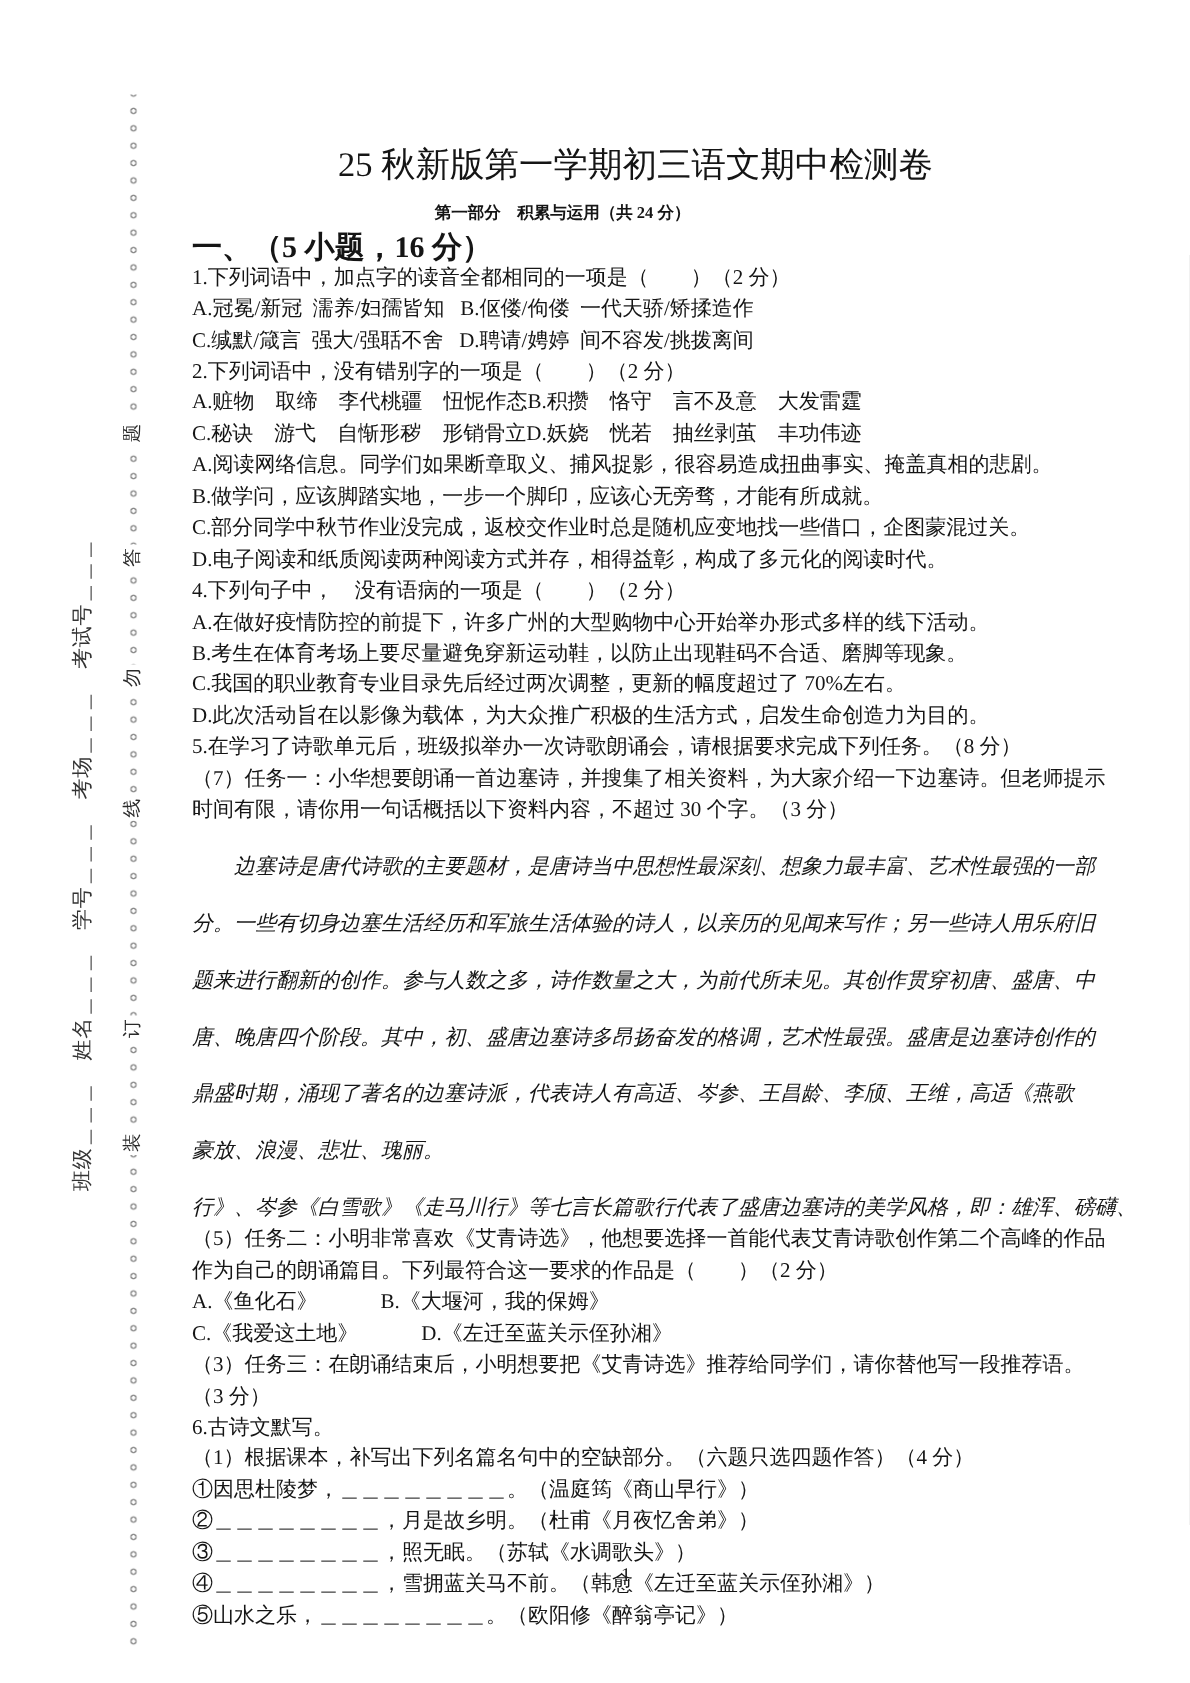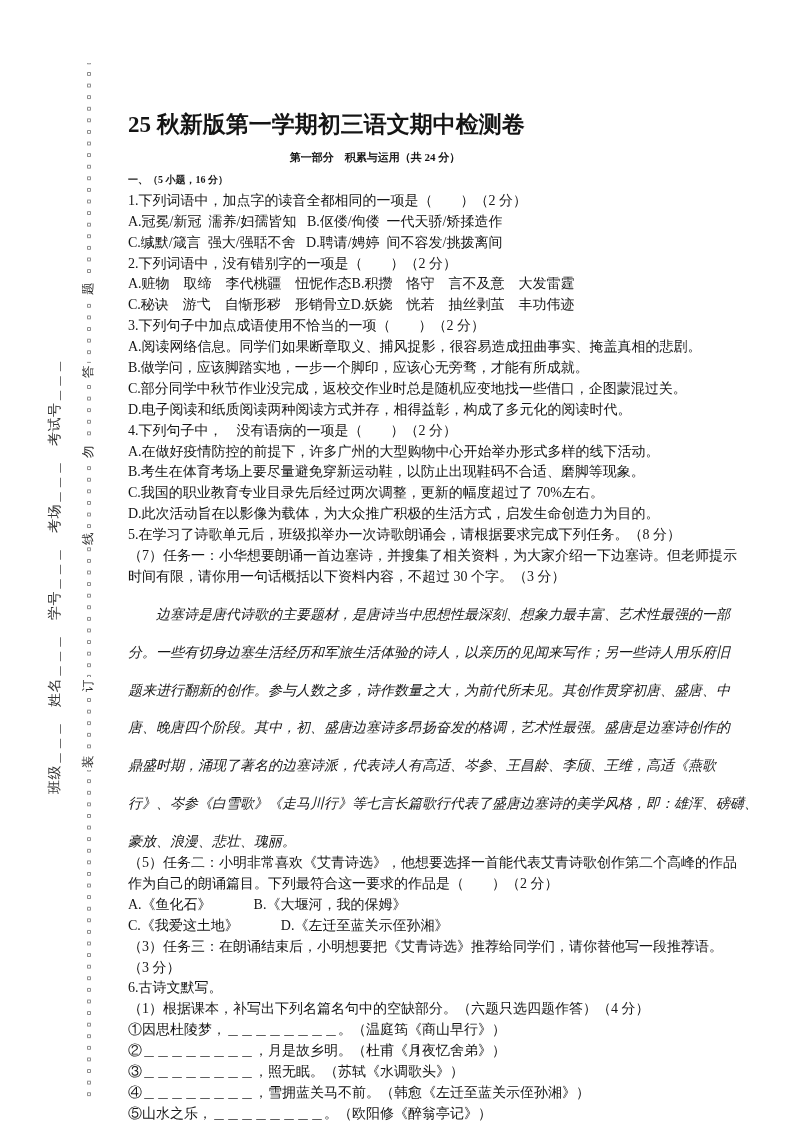--- a/index.html
+++ b/index.html
@@ -9,35 +9,34 @@
     margin:0 auto;
     background:#ffffff;
     color:#151515;
     font-family:"Liberation Serif","DejaVu Serif",serif;
     overflow:hidden;
   }
 
   
   .content { position:absolute; left:128px; top:90px; width:640px; }
   .title {
-    width:494px; text-align:left;
-    font-size:23px; font-weight:bold; line-height:40px;
+    width:494px; text-align:right;
+    font-size:23px; font-weight:normal; line-height:40px;
     white-space:pre;
-    margin-top:15px;
   }
   .subtitle {
     width:494px; text-align:center;
     font-size:11px; font-weight:bold; line-height:25px;
     white-space:pre;
   }
   .line {
     font-size:14px; line-height:20.9px; height:20.9px;
     white-space:pre;
   }
-  .line.head { font-weight:bold; font-size:10px; }
+  .line.head { font-weight:bold; font-size:20px; }
   .line.kai  { font-style:italic;margin-top:17px; }
 
   
   .pagenum {
     position:absolute; left:414px; top:1042px;
     font-size:13px; color:#222;
   }
 
   
   .seal-fields {
@@ -87,40 +86,39 @@
     <div class="title">25 秋新版第一学期初三语文期中检测卷</div>
     <div class="subtitle">第一部分　积累与运用（共 24 分）</div>
     <div id="lines-container">
         <div class="line head">一、（5 小题，16 分）</div>
         <div class="line">1.下列词语中，加点字的读音全都相同的一项是（　　）（2 分）</div>
         <div class="line">A.冠冕/新冠  濡养/妇孺皆知   B.伛偻/佝偻  一代天骄/矫揉造作</div>
         <div class="line">C.缄默/箴言  强大/强聒不舍   D.聘请/娉婷  间不容发/挑拨离间</div>
         <div class="line">2.下列词语中，没有错别字的一项是（　　）（2 分）</div>
         <div class="line">A.赃物　取缔　李代桃疆　忸怩作态B.积攒　恪守　言不及意　大发雷霆</div>
         <div class="line">C.秘诀　游弋　自惭形秽　形销骨立D.妖娆　恍若　抽丝剥茧　丰功伟迹</div>
-        <div class="line">3.下列句子中加点成语使用不恰当的一项（　　）（2 分）</div>
         <div class="line">A.阅读网络信息。同学们如果断章取义、捕风捉影，很容易造成扭曲事实、掩盖真相的悲剧。</div>
         <div class="line">B.做学问，应该脚踏实地，一步一个脚印，应该心无旁骛，才能有所成就。</div>
         <div class="line">C.部分同学中秋节作业没完成，返校交作业时总是随机应变地找一些借口，企图蒙混过关。</div>
         <div class="line">D.电子阅读和纸质阅读两种阅读方式并存，相得益彰，构成了多元化的阅读时代。</div>
         <div class="line">4.下列句子中，　没有语病的一项是（　　）（2 分）</div>
         <div class="line">A.在做好疫情防控的前提下，许多广州的大型购物中心开始举办形式多样的线下活动。</div>
         <div class="line">B.考生在体育考场上要尽量避免穿新运动鞋，以防止出现鞋码不合适、磨脚等现象。</div>
         <div class="line">C.我国的职业教育专业目录先后经过两次调整，更新的幅度超过了 70%左右。</div>
         <div class="line">D.此次活动旨在以影像为载体，为大众推广积极的生活方式，启发生命创造力为目的。</div>
         <div class="line">5.在学习了诗歌单元后，班级拟举办一次诗歌朗诵会，请根据要求完成下列任务。（8 分）</div>
         <div class="line">（7）任务一：小华想要朗诵一首边塞诗，并搜集了相关资料，为大家介绍一下边塞诗。但老师提示</div>
         <div class="line">时间有限，请你用一句话概括以下资料内容，不超过 30 个字。（3 分）</div>
         <div class="line kai">　　边塞诗是唐代诗歌的主要题材，是唐诗当中思想性最深刻、想象力最丰富、艺术性最强的一部</div>
         <div class="line kai">分。一些有切身边塞生活经历和军旅生活体验的诗人，以亲历的见闻来写作；另一些诗人用乐府旧</div>
         <div class="line kai">题来进行翻新的创作。参与人数之多，诗作数量之大，为前代所未见。其创作贯穿初唐、盛唐、中</div>
         <div class="line kai">唐、晚唐四个阶段。其中，初、盛唐边塞诗多昂扬奋发的格调，艺术性最强。盛唐是边塞诗创作的</div>
         <div class="line kai">鼎盛时期，涌现了著名的边塞诗派，代表诗人有高适、岑参、王昌龄、李颀、王维，高适《燕歌</div>
+        <div class="line kai">豪放、浪漫、悲壮、瑰丽。</div>
         <div class="line kai">行》、岑参《白雪歌》《走马川行》等七言长篇歌行代表了盛唐边塞诗的美学风格，即：雄浑、磅礴、</div>
-        <div class="line kai">豪放、浪漫、悲壮、瑰丽。</div>
         <div class="line">（5）任务二：小明非常喜欢《艾青诗选》，他想要选择一首能代表艾青诗歌创作第二个高峰的作品</div>
         <div class="line">作为自己的朗诵篇目。下列最符合这一要求的作品是（　　）（2 分）</div>
         <div class="line">A.《鱼化石》　　　B.《大堰河，我的保姆》</div>
         <div class="line">C.《我爱这土地》　　　D.《左迁至蓝关示侄孙湘》</div>
         <div class="line">（3）任务三：在朗诵结束后，小明想要把《艾青诗选》推荐给同学们，请你替他写一段推荐语。</div>
         <div class="line">（3 分）</div>
         <div class="line">6.古诗文默写。</div>
         <div class="line">（1）根据课本，补写出下列名篇名句中的空缺部分。（六题只选四题作答）（4 分）</div>
         <div class="line">①因思杜陵梦，＿＿＿＿＿＿＿＿。（温庭筠《商山早行》）</div>
         <div class="line">②＿＿＿＿＿＿＿＿，月是故乡明。（杜甫《月夜忆舍弟》）</div>

